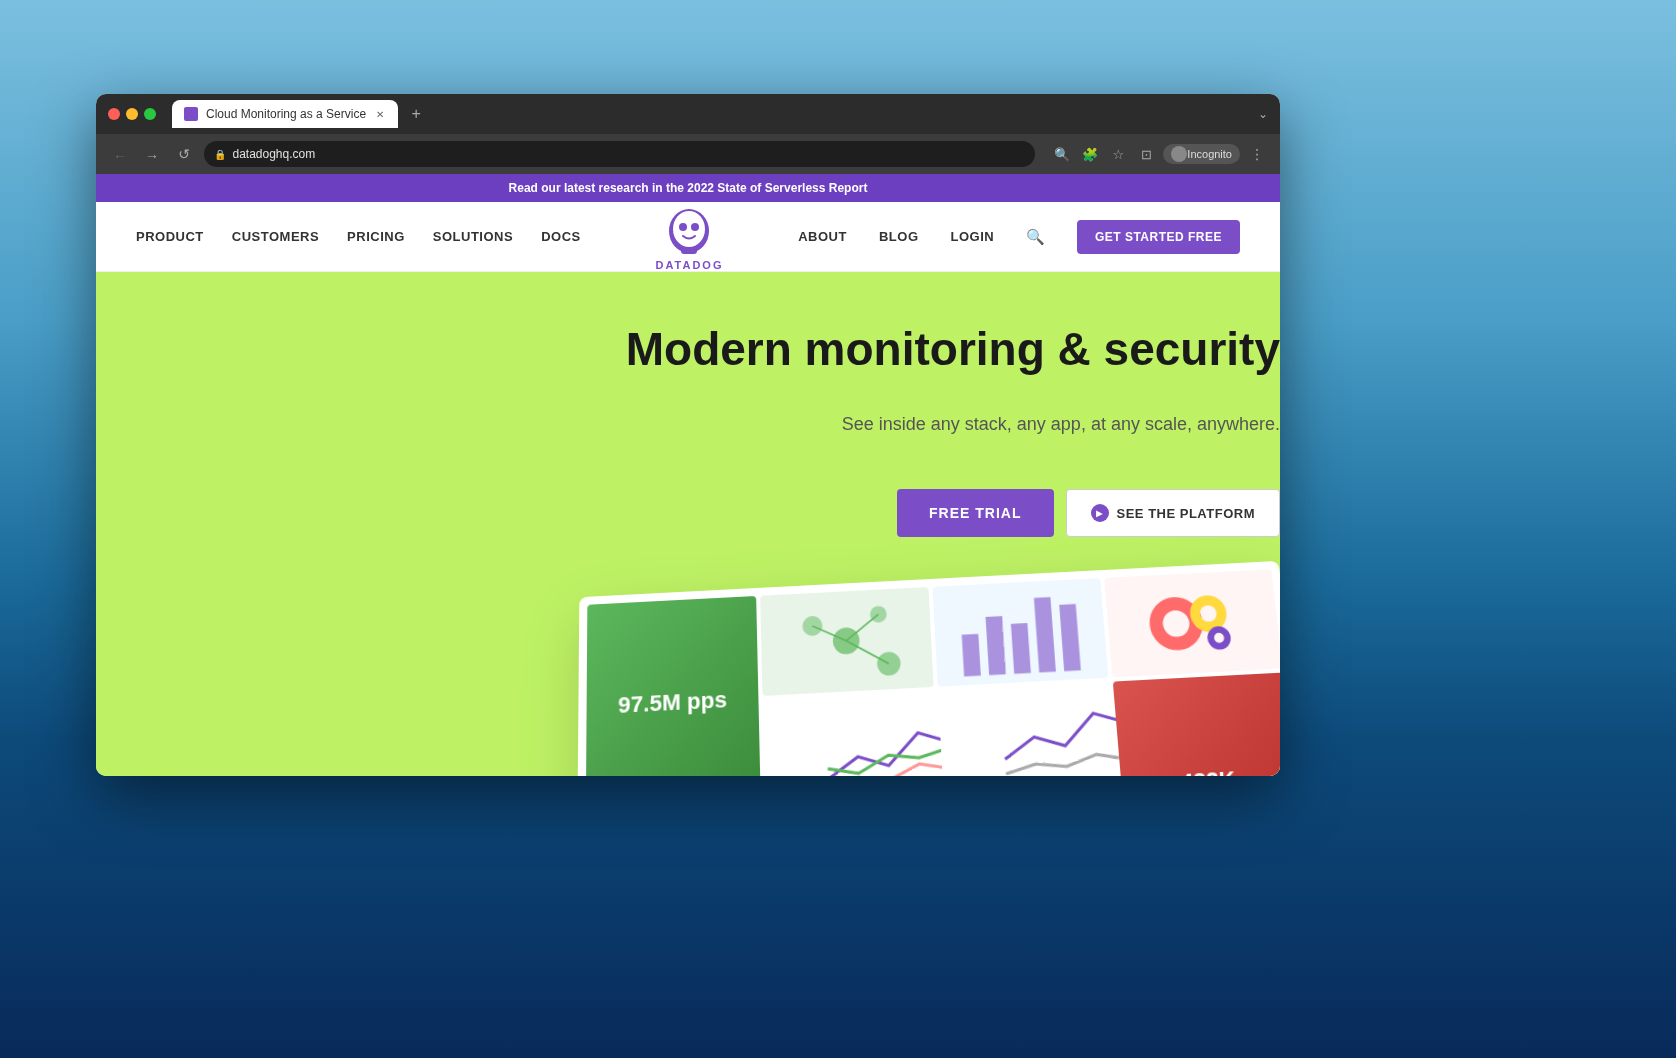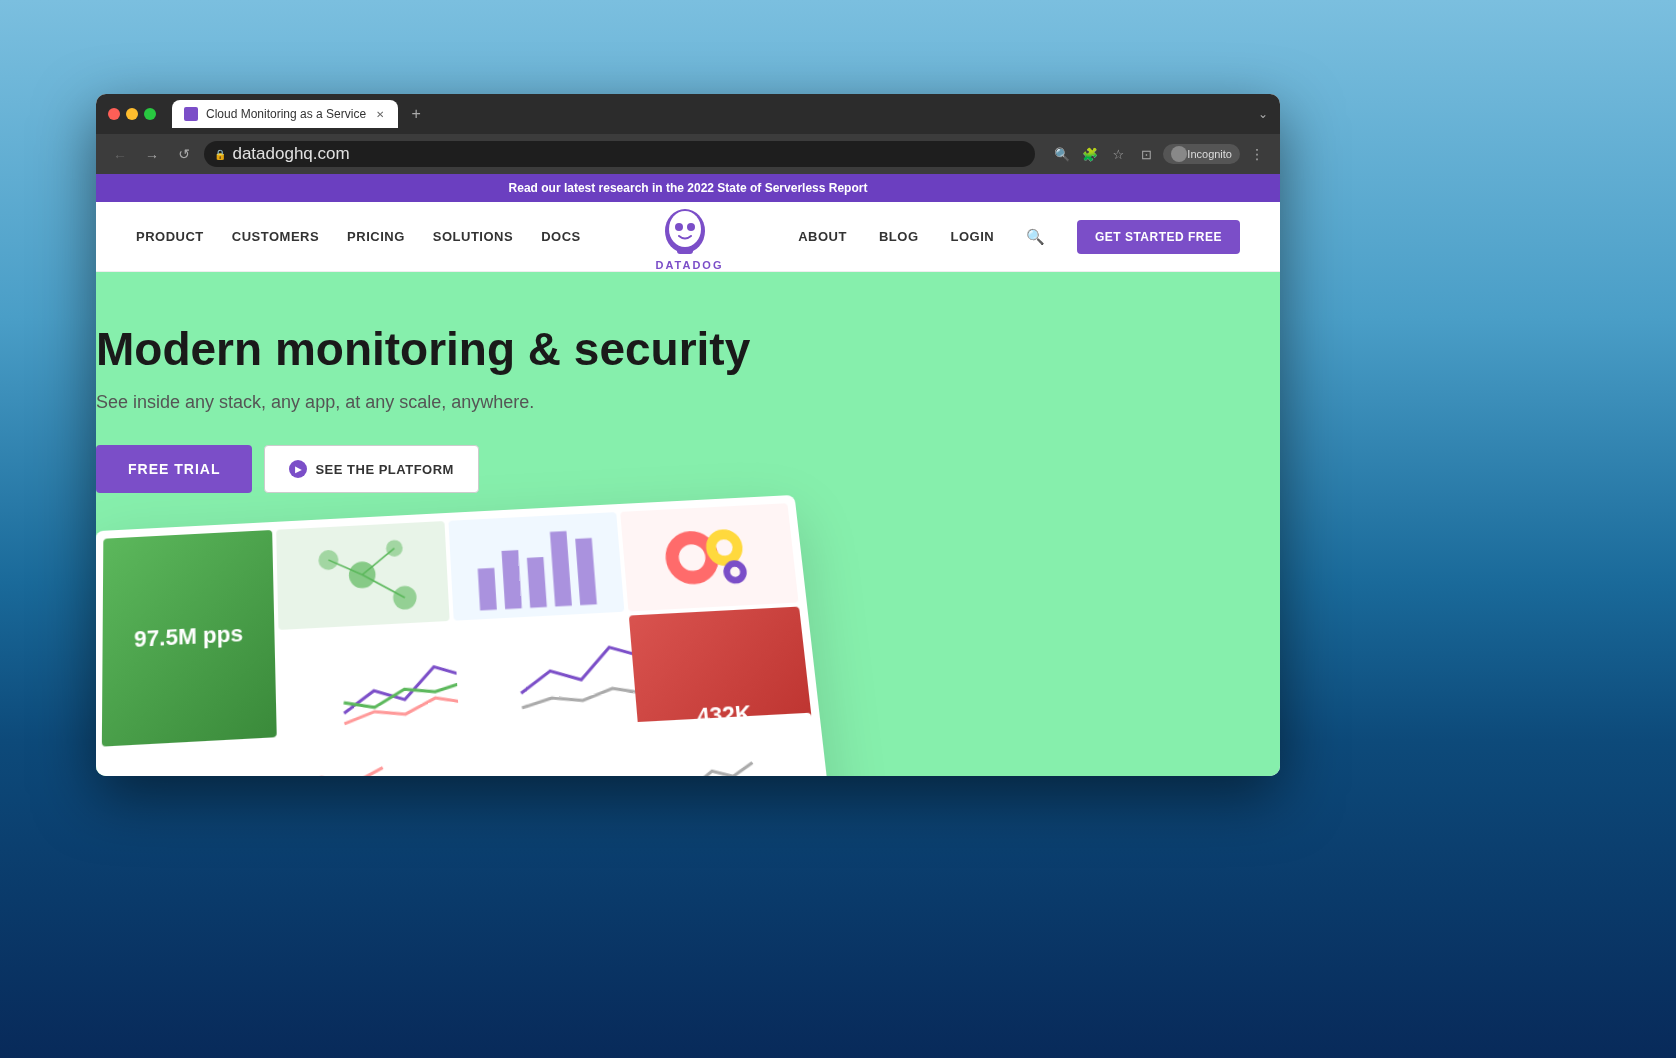--- a/index.html
+++ b/index.html
@@ -149,21 +149,21 @@
       gap: 6px;
     }
 
     .lock-icon {
       color: #aaa;
       font-size: 10px;
     }
 
     .address-text {
       color: #e0e0e0;
-      font-size: 17px;
+      font-size: 12px;
     }
 
     .toolbar-icons {
       display: flex;
       align-items: center;
       gap: 6px;
       margin-left: 8px;
     }
 
     .toolbar-icon {
@@ -244,21 +244,21 @@
       font-weight: 600;
       color: #333;
       text-transform: uppercase;
       letter-spacing: 0.5px;
       cursor: pointer;
     }
 
     .logo-area {
       display: flex;
       flex-direction: column;
-      align-items: flex-start;
+      align-items: center;
       cursor: pointer;
     }
 
     .logo-img {
       width: 60px;
       height: 60px;
     }
 
     .logo-text {
       font-size: 11px;
@@ -298,28 +298,29 @@
       padding: 10px 18px;
       font-size: 12px;
       font-weight: 700;
       text-transform: uppercase;
       letter-spacing: 0.5px;
       cursor: pointer;
     }
 
     
     .hero-section {
-      background: #86efac;
+      background: #bef264;
       display: flex;
       flex-direction: column;
-      align-items: flex-start;
+      align-items: flex-end;
       padding-top: 50px;
       flex: 1;
       position: relative;
       overflow: hidden;
+      gap: 22px;
     }
 
     .hero-title {
       font-size: 46px;
       font-weight: 700;
       color: #1a1a1a;
       text-align: center;
       margin-bottom: 16px;
     }
 

